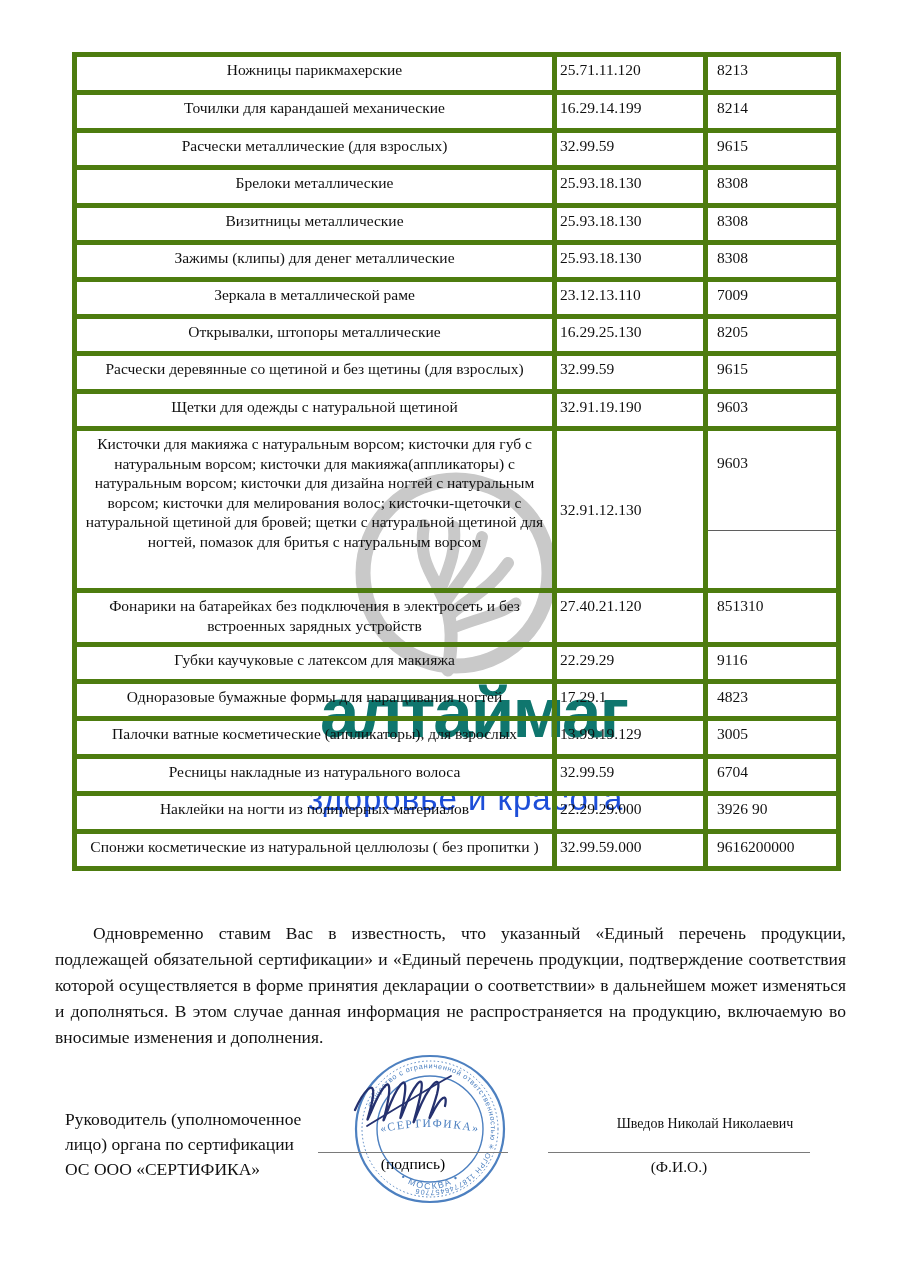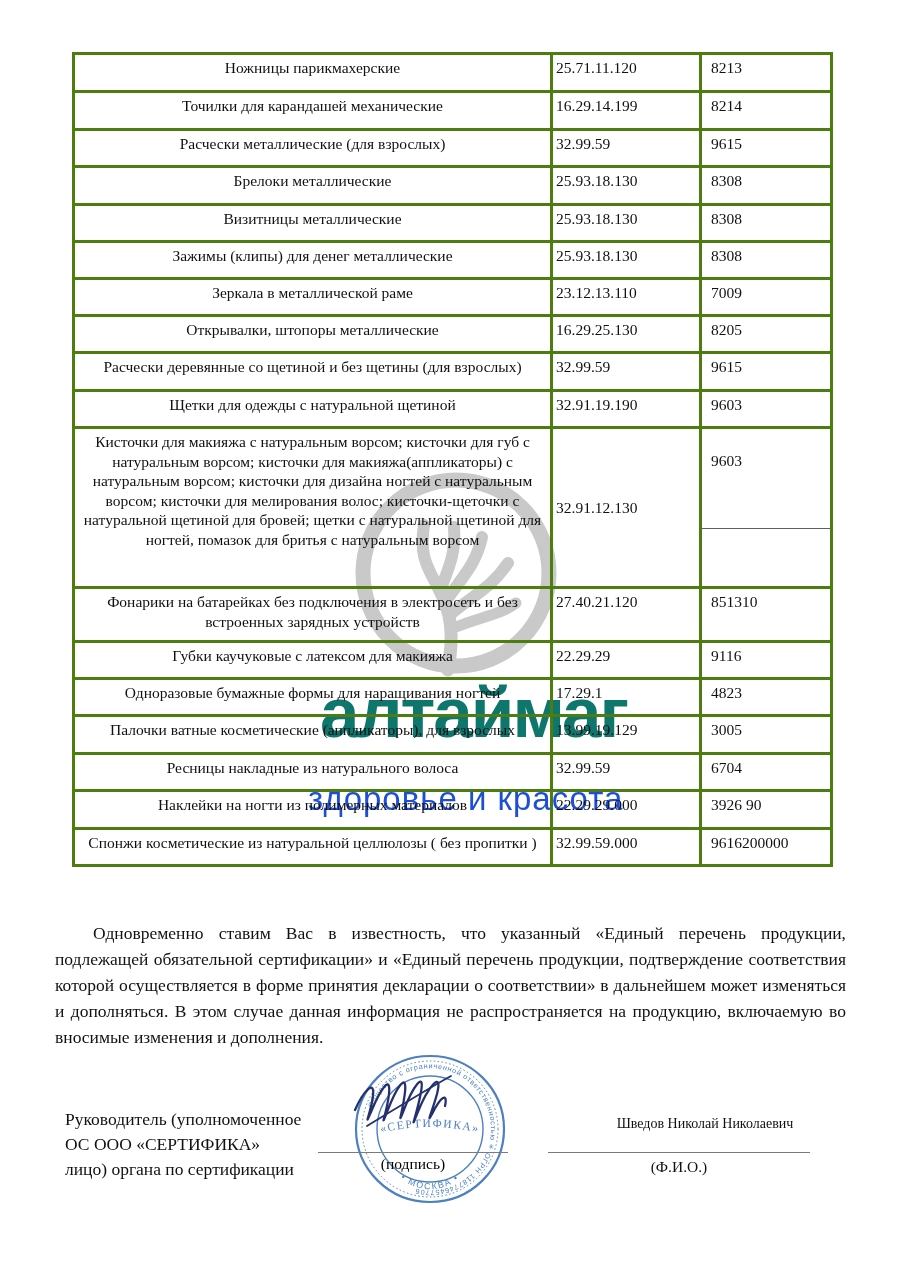--- a/index.html
+++ b/index.html
@@ -28,21 +28,21 @@
   }
   .wm-tree{position:absolute;left:350px;top:467px;}
 
   
   table.doc-table{
     position:absolute;left:72px;top:52px;width:727px;
     border-collapse:collapse;table-layout:fixed;
     z-index:1;background:transparent;
   }
   .doc-table td{
-    border:3px solid #4d7c0f;
+    border:5px solid #4d7c0f;
     vertical-align:top;
     font-size:15.5px;line-height:19.5px;
     padding:3px 4px 2px 4px;
     overflow:hidden;
   }
   .doc-table{border:2px solid #5f5f5f;}
   td.c-product{width:467px;text-align:center;}
   td.c-code{width:139px;text-align:left;padding-left:3px;}
   td.c-tnved{width:115px;text-align:left;padding-left:9px;}
   td.v-mid{vertical-align:middle;}
@@ -203,22 +203,22 @@
         <td class="c-code">32.99.59.000</td>
         <td class="c-tnved">9616200000</td>
       </tr>
     </tbody>
 </table>
 
 <div class="body-paragraph">Одновременно ставим Вас в известность, что указанный «Единый перечень продукции, подлежащей обязательной сертификации» и «Единый перечень продукции, подтверждение соответствия которой осуществляется в форме принятия декларации о соответствии» в дальнейшем может изменяться и дополняться. В этом случае данная информация не распространяется на продукцию, включаемую во вносимые изменения и дополнения.</div>
 
 <div class="sig-left">
   <div>Руководитель (уполномоченное</div>
+  <div>лицо) органа по сертификации</div>
   <div>ОС ООО «СЕРТИФИКА»</div>
-  <div>лицо) органа по сертификации</div>
 </div>
 
 <div class="stamp-wrap">
   <svg width="186" height="168" viewBox="0 0 186 168">
     <g fill="none" stroke="#4d80c0">
       <ellipse cx="93" cy="83" rx="74" ry="73" stroke-width="2.2"></ellipse>
       <circle cx="93" cy="83" r="68" stroke-width="1" stroke-dasharray="1.5,2.4"></circle>
       <circle cx="93" cy="83" r="53" stroke-width="1.4"></circle>
     </g>
     <defs>

